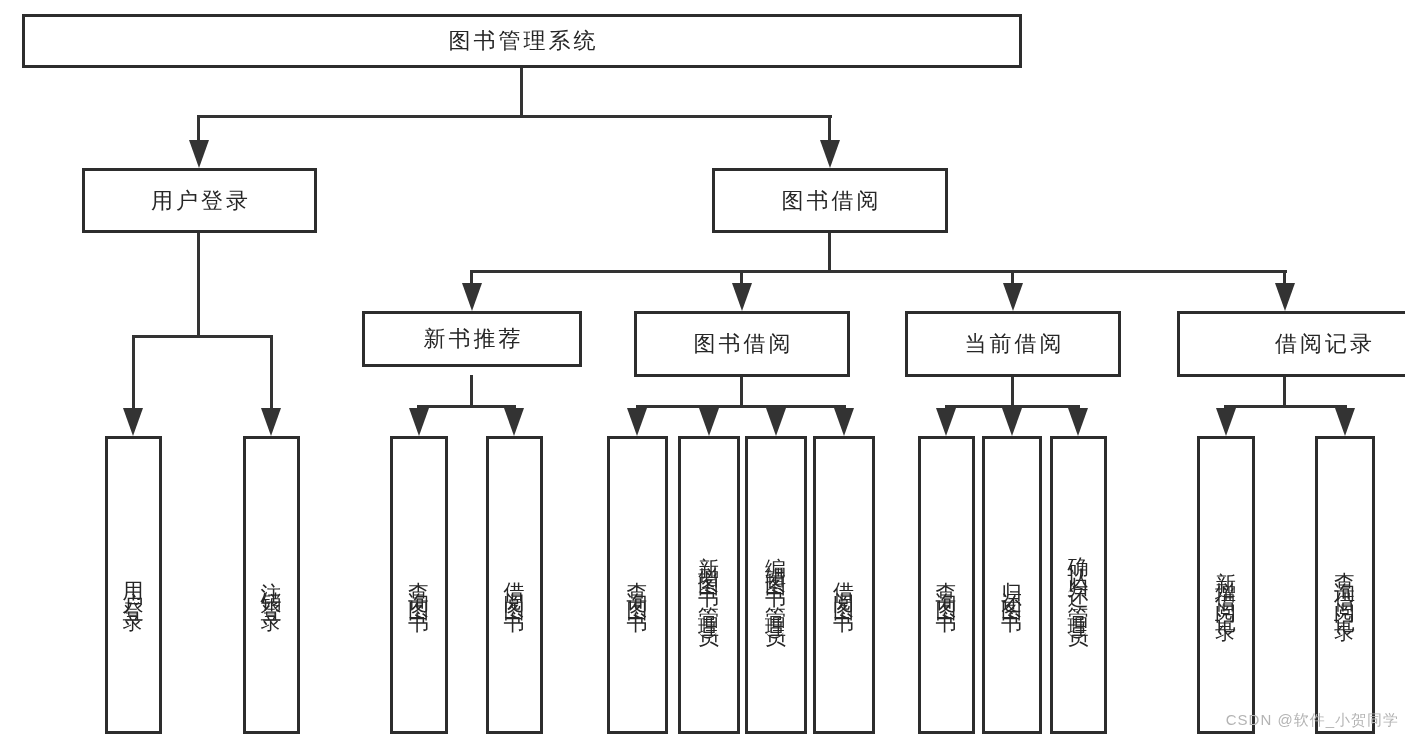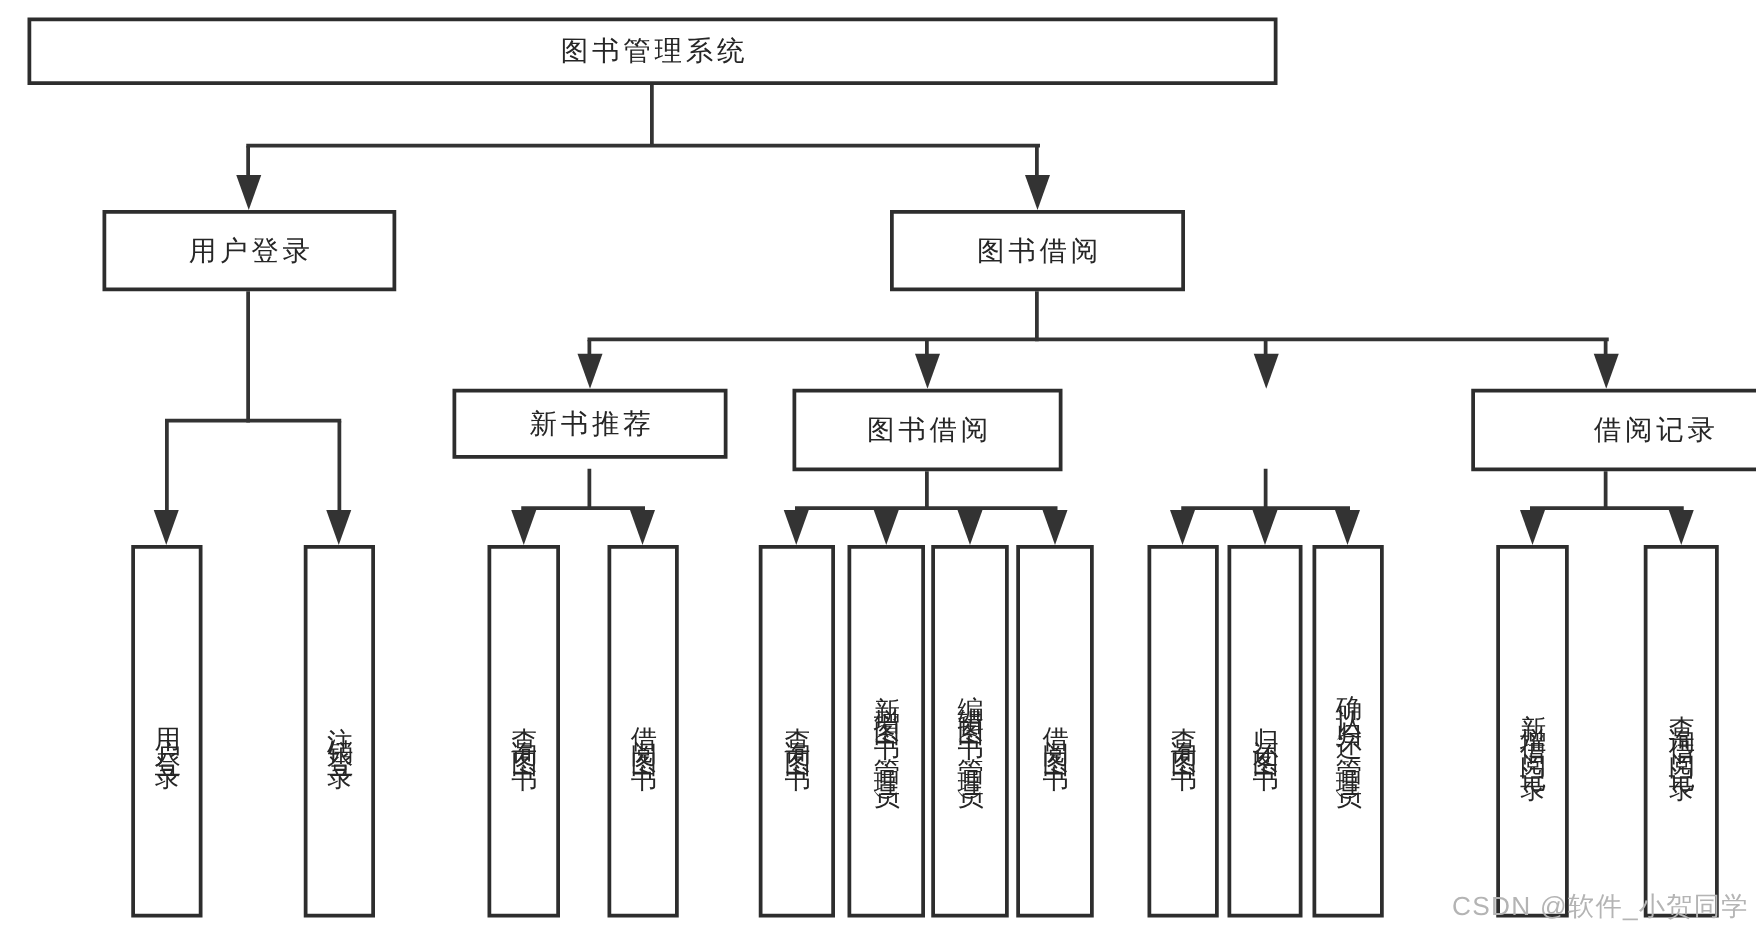--- a/index.html
+++ b/index.html
@@ -41,21 +41,21 @@
     width: 0; height: 0;
     border-left: 10px solid transparent;
     border-right: 10px solid transparent;
     border-top: 28px solid #333333;
     z-index: 1;
   }
   .watermark {
     position: absolute;
     top: 711px;
     right: 6px;
-    font-size: 21px;
+    font-size: 15px;
     color: #b4b4b4;
     letter-spacing: 1px;
     z-index: 10;
     white-space: nowrap;
   }
 </style>
 </head>
 <body>
 
 <div id="canvas">
@@ -121,20 +121,23 @@
   </div>
 
   <div class="box" style="left:362px; top:311px; width:220px; height:56px;">
     <span class="hlabel">新书推荐</span>
   </div>
 
   <div class="box" style="left:634px; top:311px; width:216px; height:66px;">
     <span class="hlabel">图书借阅</span>
   </div>
 
+  <div class="box" style="left:905px; top:311px; width:216px; height:66px;">
+    <span class="hlabel">当前借阅</span>
+  </div>
 
   <div class="box" style="left:1177px; top:311px; width:252px; height:66px;padding-left:41px;">
     <span class="hlabel">借阅记录</span>
   </div>
 
   <div class="box leaf" style="left:105px; top:436px; width:57px; height:298px;">
     <span class="vtext">用户登录</span>
   </div>
   <div class="box leaf" style="left:243px; top:436px; width:57px; height:298px;">
     <span class="vtext">注销登录</span>

